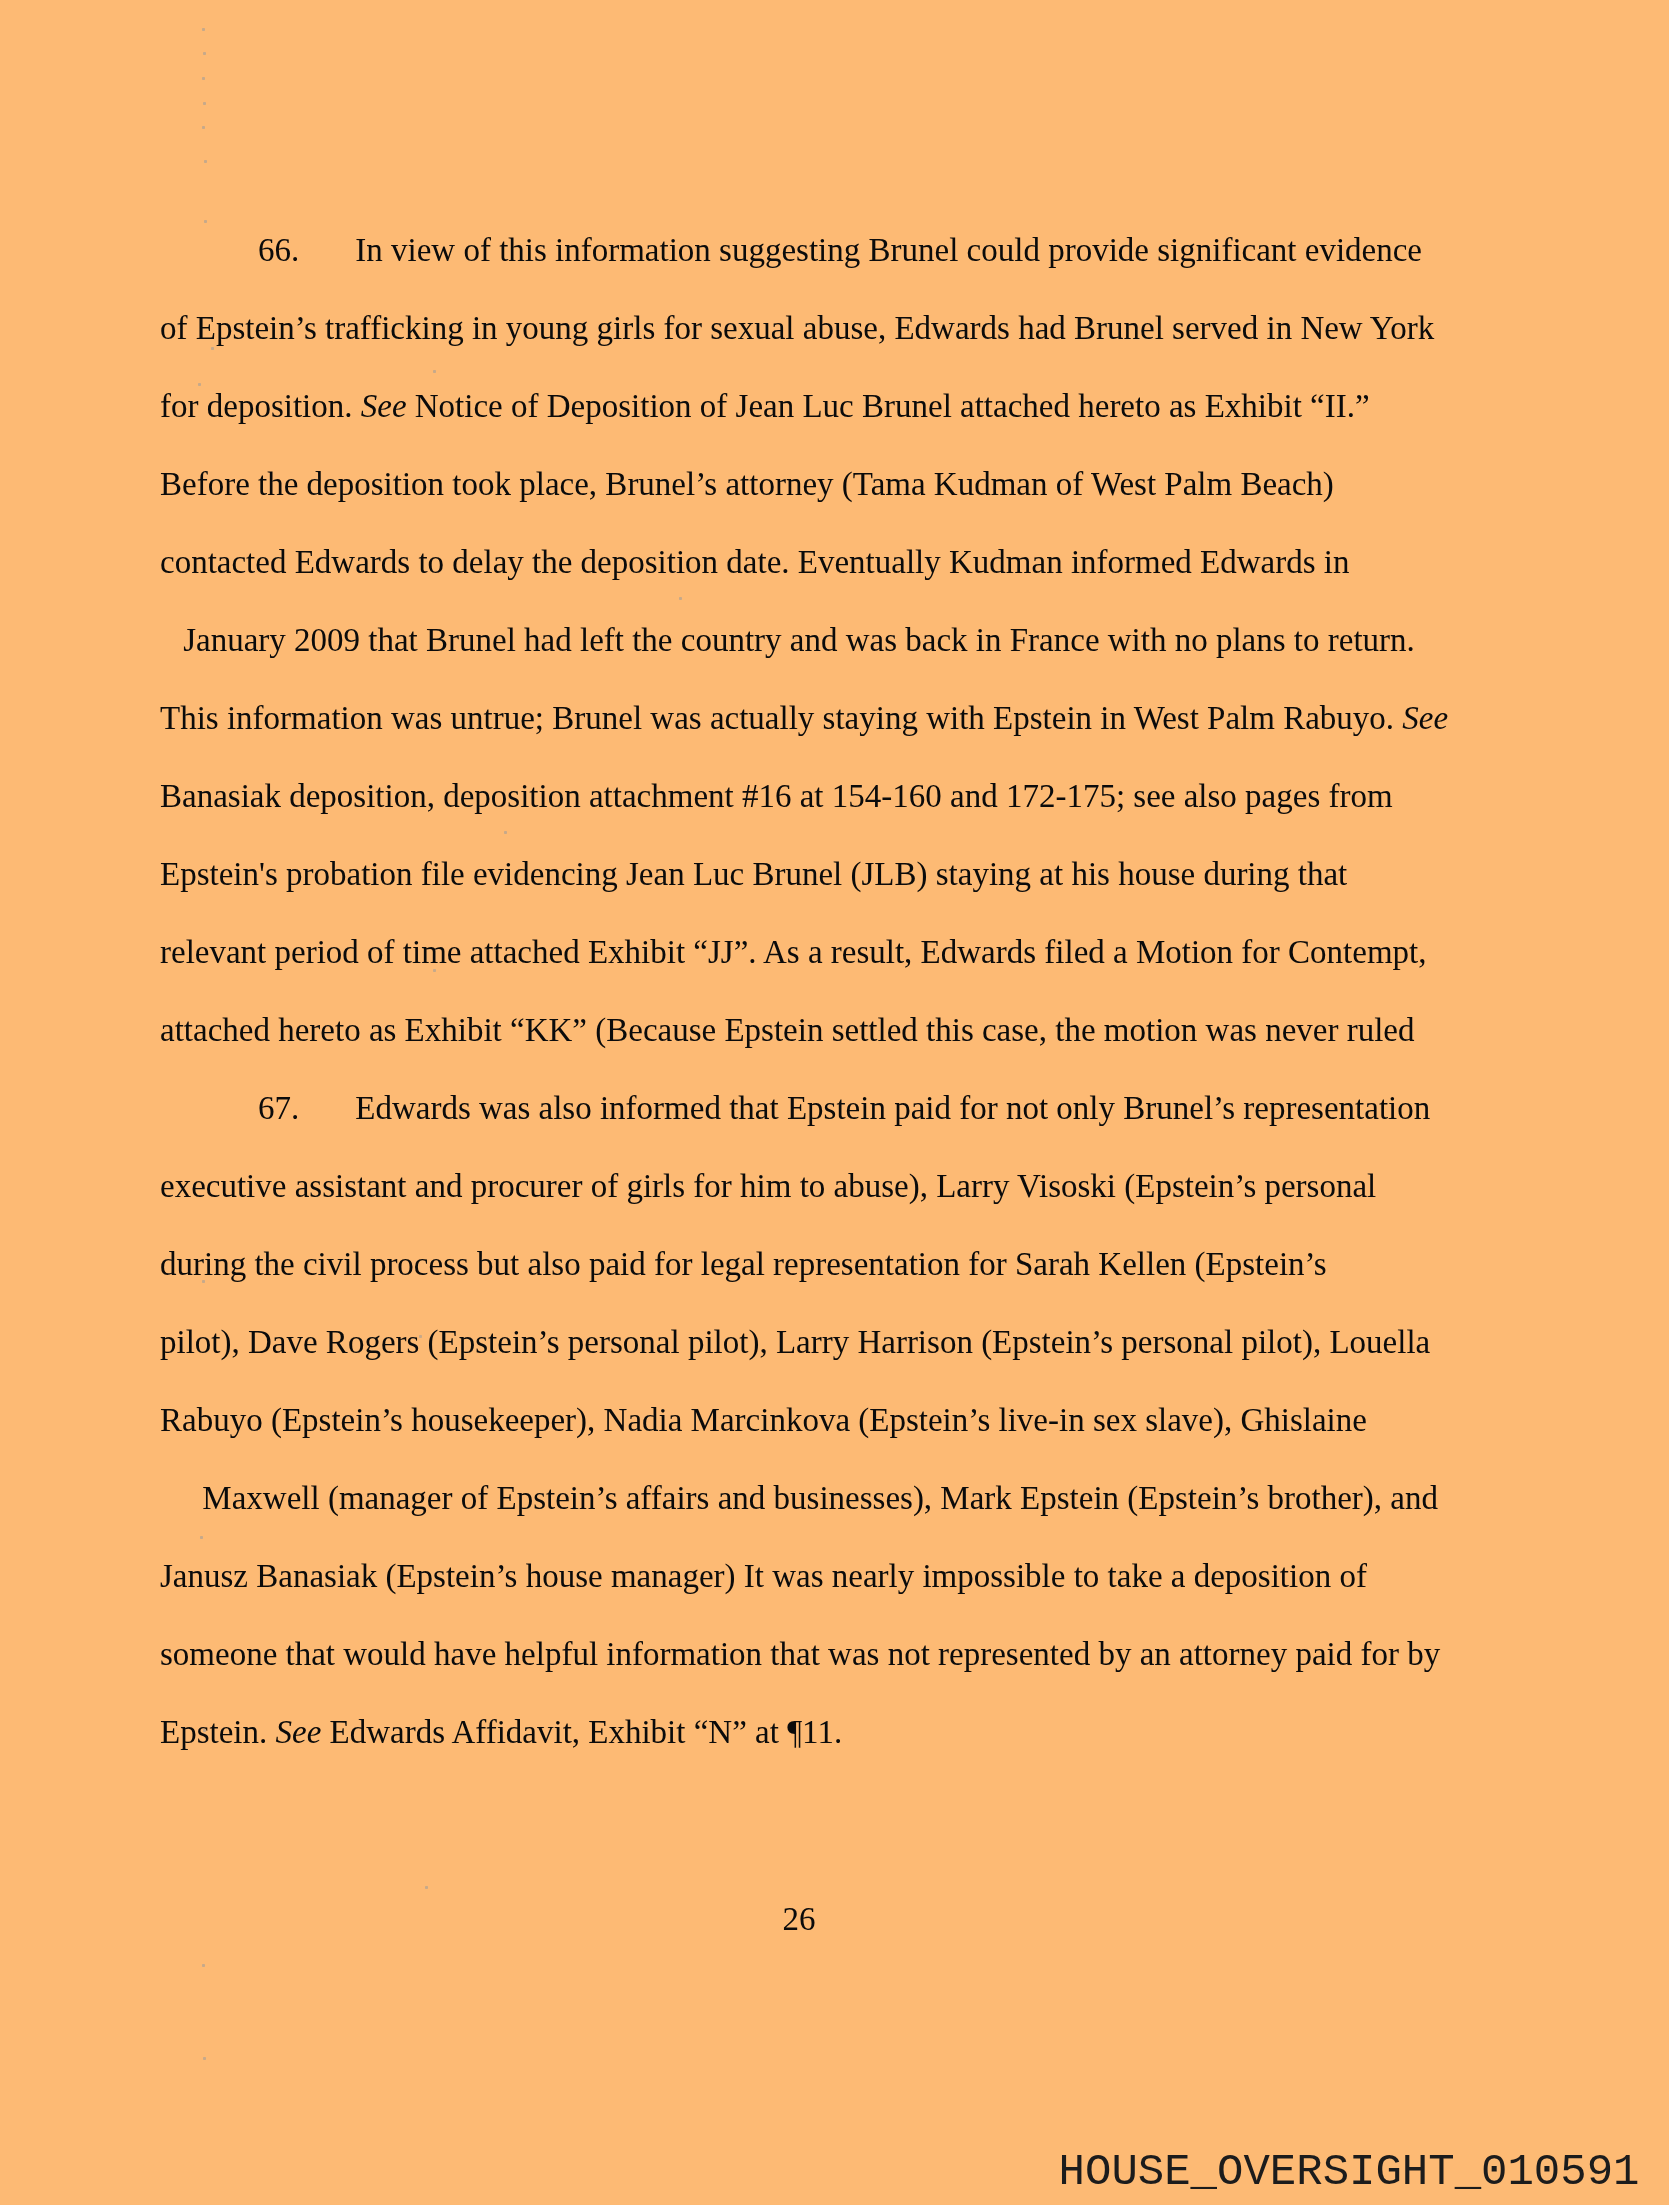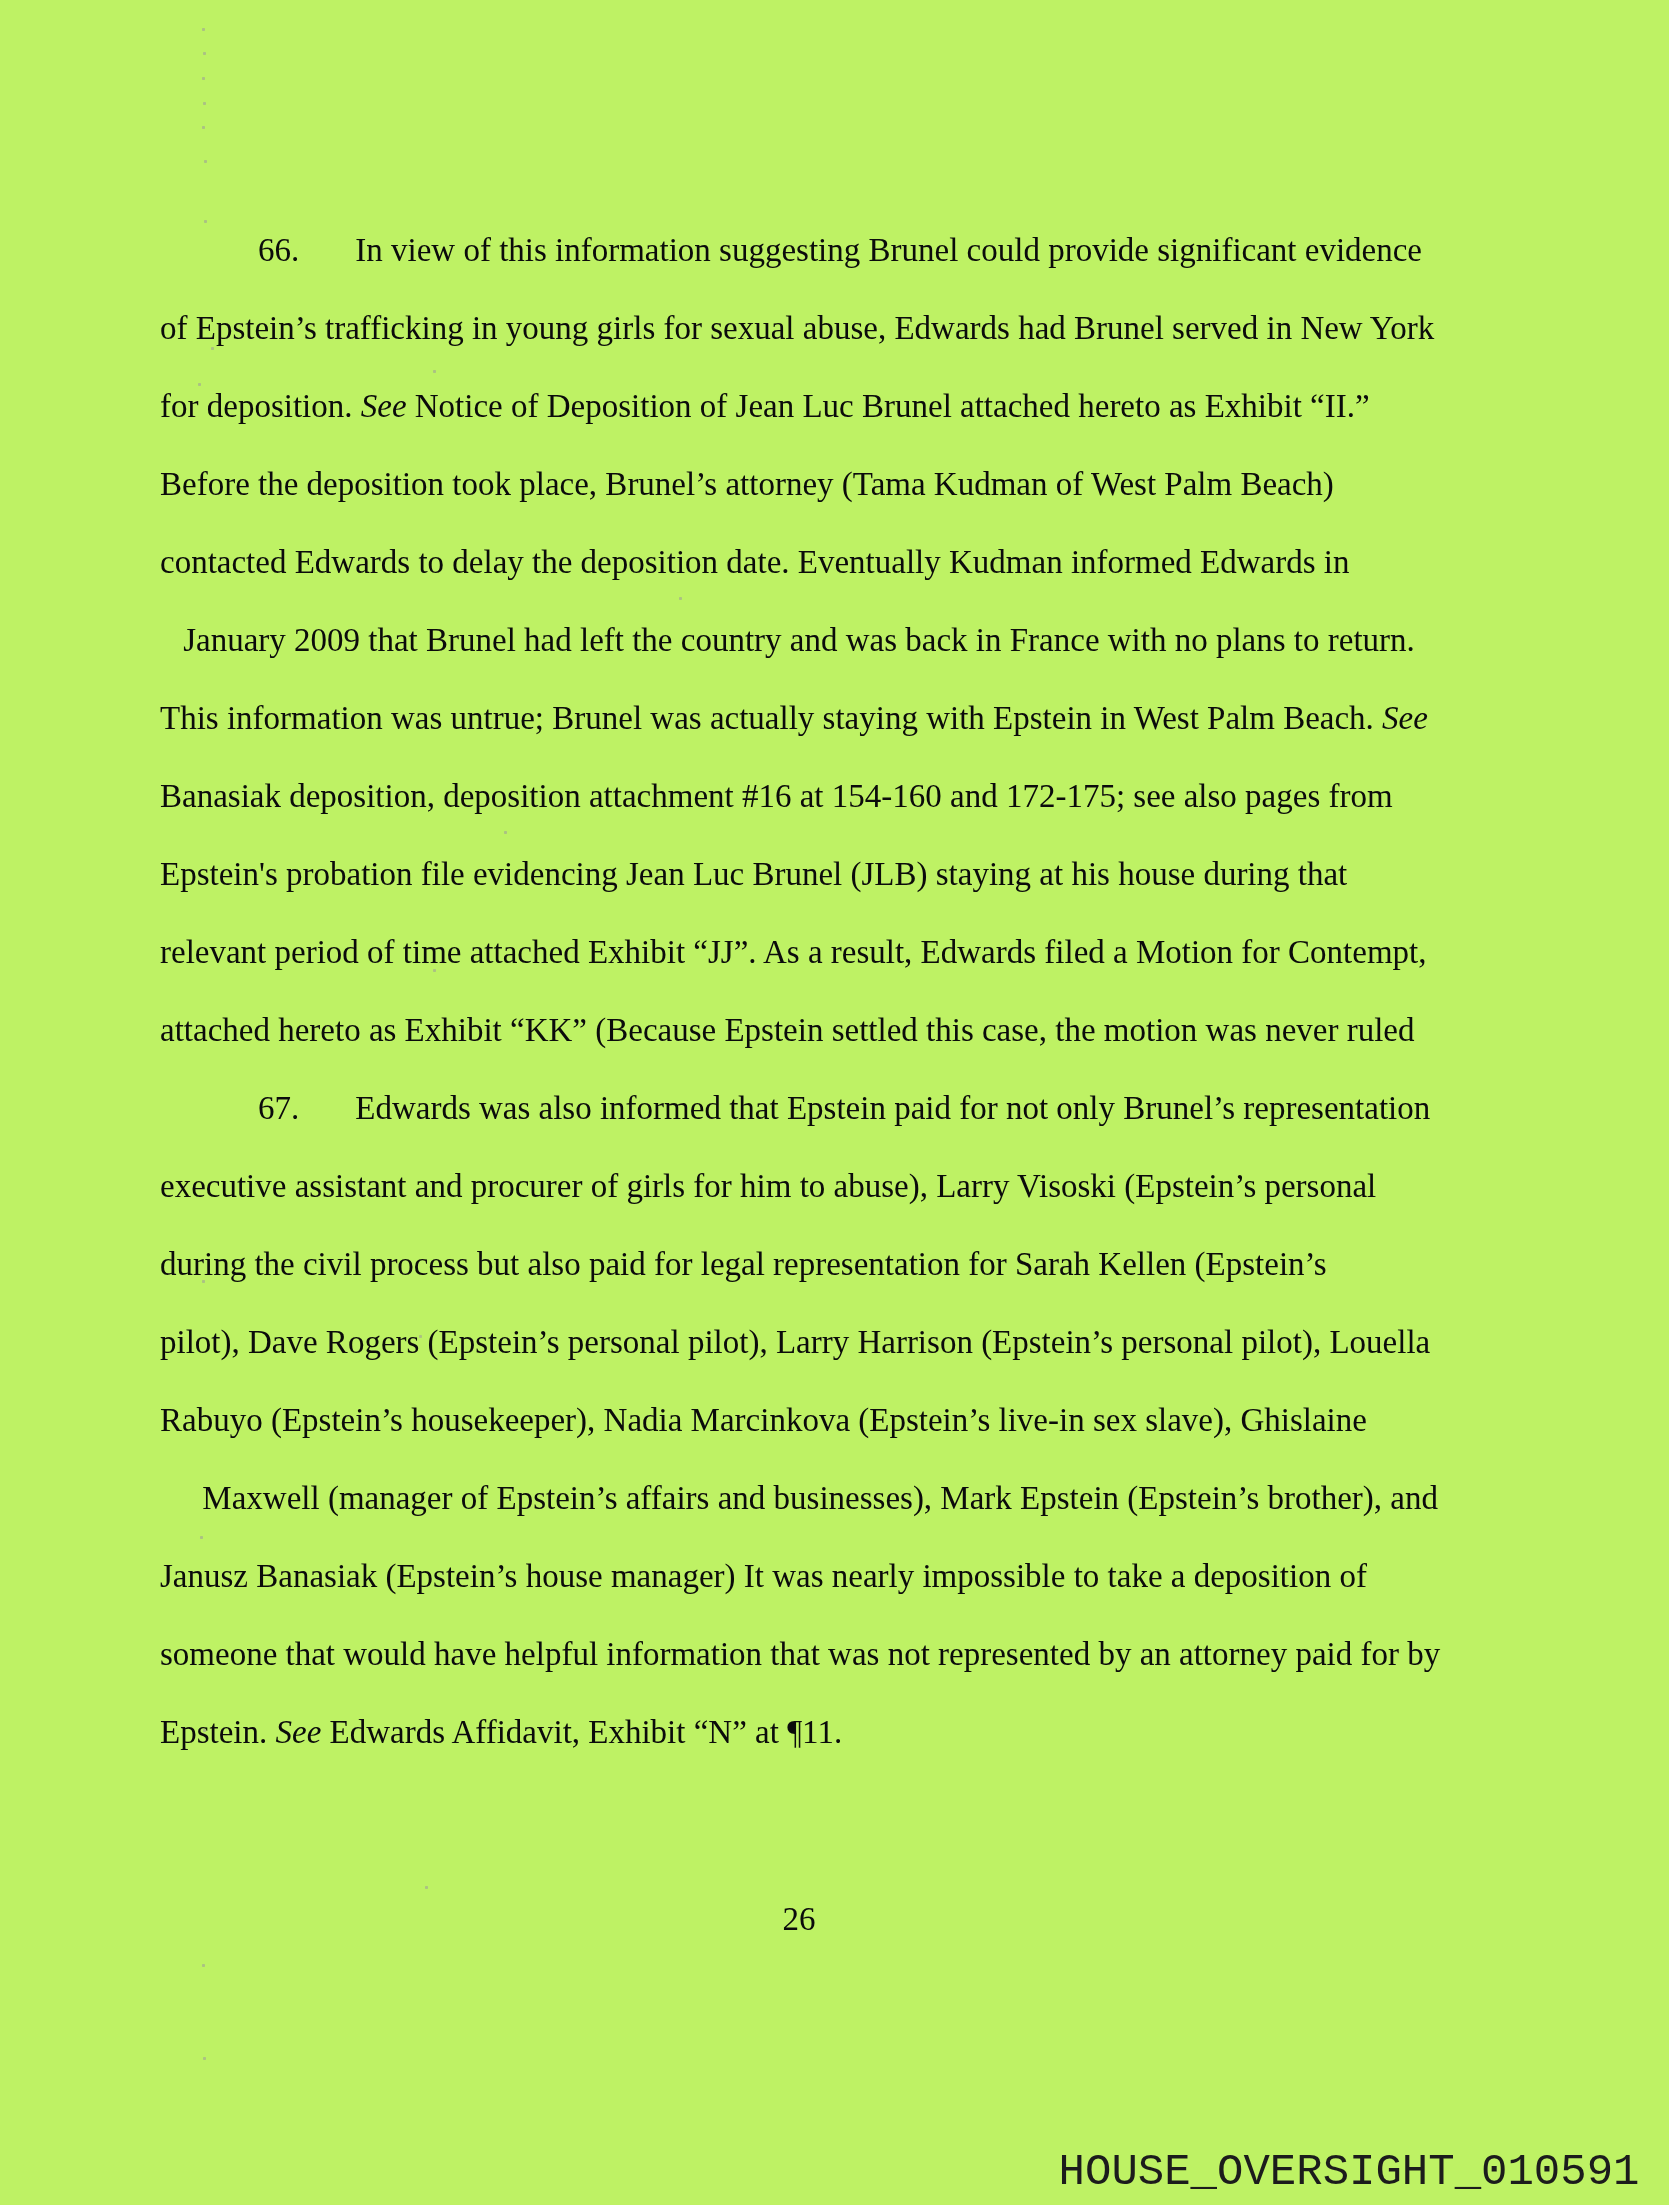--- a/index.html
+++ b/index.html
@@ -4,21 +4,21 @@
 <style>
   html, body {
     margin: 0;
     padding: 0;
     background: #e8e8e8;
   }
   .page {
     position: relative;
     width: 1669px;
     height: 2205px;
-    background: #bef264;
+    background: #fdba74;
     overflow: hidden;
     font-family: "Liberation Serif", "DejaVu Serif", serif;
     color: #0b0b0b;
   }
   .doc-body {
     position: absolute;
     left: 160px;
     top: 211px;
     width: 1278px;
     font-size: 33px;
@@ -66,21 +66,21 @@
 
 <div class="page">
 
   <div class="doc-body">
       <div class="line ind j" style="word-spacing: 0px;"><span>66.</span><span class="tabgap" style="width: 56px;"></span><span>In view of this information suggesting Brunel could provide significant evidence</span></div>
       <div class="line j" style="word-spacing: 0px;"><span>of Epstein’s trafficking in young girls for sexual abuse, Edwards had Brunel served in New York</span></div>
       <div class="line j" style="word-spacing: 0px;"><span>for deposition. </span><span class="it">See</span><span> Notice of Deposition of Jean Luc Brunel attached hereto as Exhibit “II.”</span></div>
       <div class="line j" style="word-spacing: 0px;"><span>Before the deposition took place, Brunel’s attorney (Tama Kudman of West Palm Beach)</span></div>
       <div class="line j" style="word-spacing: 0px;"><span>contacted Edwards to delay the deposition date. Eventually Kudman informed Edwards in</span></div>
       <div class="line j" style="word-spacing: 0px; text-align: center;"><span>January 2009 that Brunel had left the country and was back in France with no plans to return.</span></div>
-      <div class="line j" style="word-spacing: 0px;"><span>This information was untrue; Brunel was actually staying with Epstein in West Palm Beach. </span><span class="it">See</span></div>
+      <div class="line j" style="word-spacing: 0px;"><span>This information was untrue; Brunel was actually staying with Epstein in West Palm Rabuyo. </span><span class="it">See</span></div>
       <div class="line j" style="word-spacing: 0px;"><span>Banasiak deposition, deposition attachment #16 at 154-160 and 172-175; see also pages from</span></div>
       <div class="line j" style="word-spacing: 0px;"><span>Epstein's probation file evidencing Jean Luc Brunel (JLB) staying at his house during that</span></div>
       <div class="line j" style="word-spacing: 0px;"><span>relevant period of time attached Exhibit “JJ”. As a result, Edwards filed a Motion for Contempt,</span></div>
       <div class="line j" style="word-spacing: 0px;"><span>attached hereto as Exhibit “KK” (Because Epstein settled this case, the motion was never ruled</span></div>
       <div class="line ind j" style="word-spacing: 0px;"><span>67.</span><span class="tabgap" style="width: 56px;"></span><span>Edwards was also informed that Epstein paid for not only Brunel’s representation</span></div>
       <div class="line j" style="word-spacing: 0px;"><span>executive assistant and procurer of girls for him to abuse), Larry Visoski (Epstein’s personal</span></div>
       <div class="line j" style="word-spacing: 0px;"><span>during the civil process but also paid for legal representation for Sarah Kellen (Epstein’s</span></div>
       <div class="line j" style="word-spacing: 0px;"><span>pilot), Dave Rogers (Epstein’s personal pilot), Larry Harrison (Epstein’s personal pilot), Louella</span></div>
       <div class="line j" style="word-spacing: 0px;"><span>Rabuyo (Epstein’s housekeeper), Nadia Marcinkova (Epstein’s live-in sex slave), Ghislaine</span></div>
       <div class="line j" style="word-spacing: 0px; text-align: right;"><span>Maxwell (manager of Epstein’s affairs and businesses), Mark Epstein (Epstein’s brother), and</span></div>

